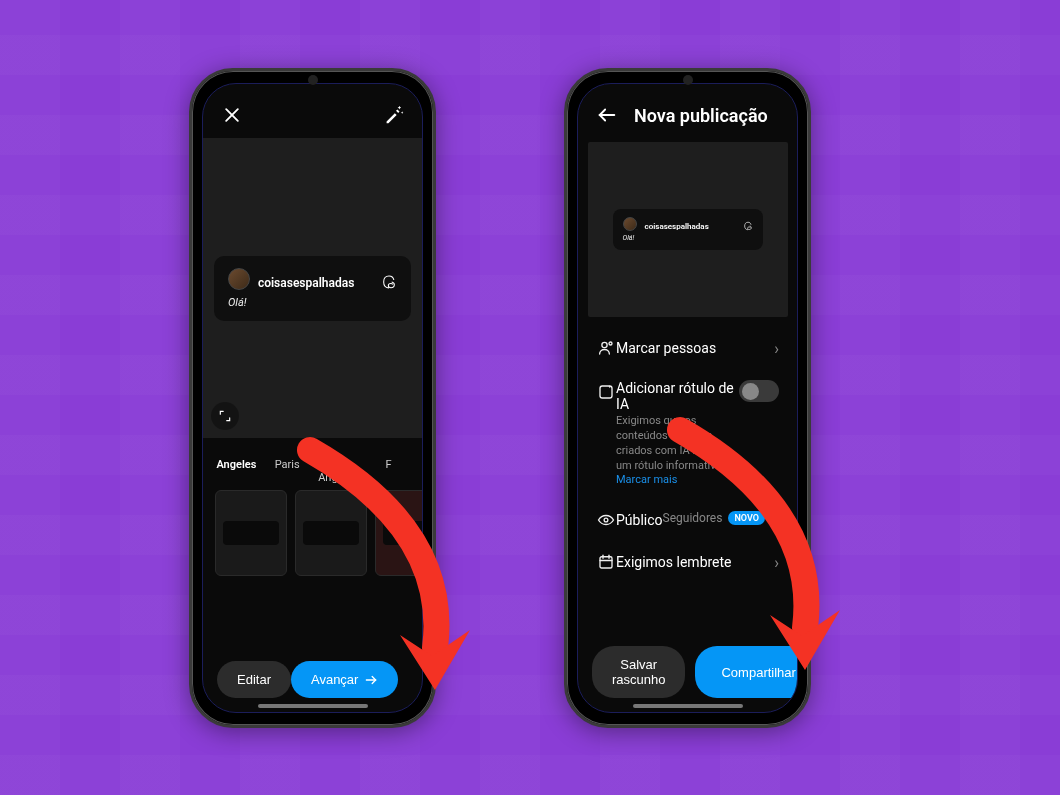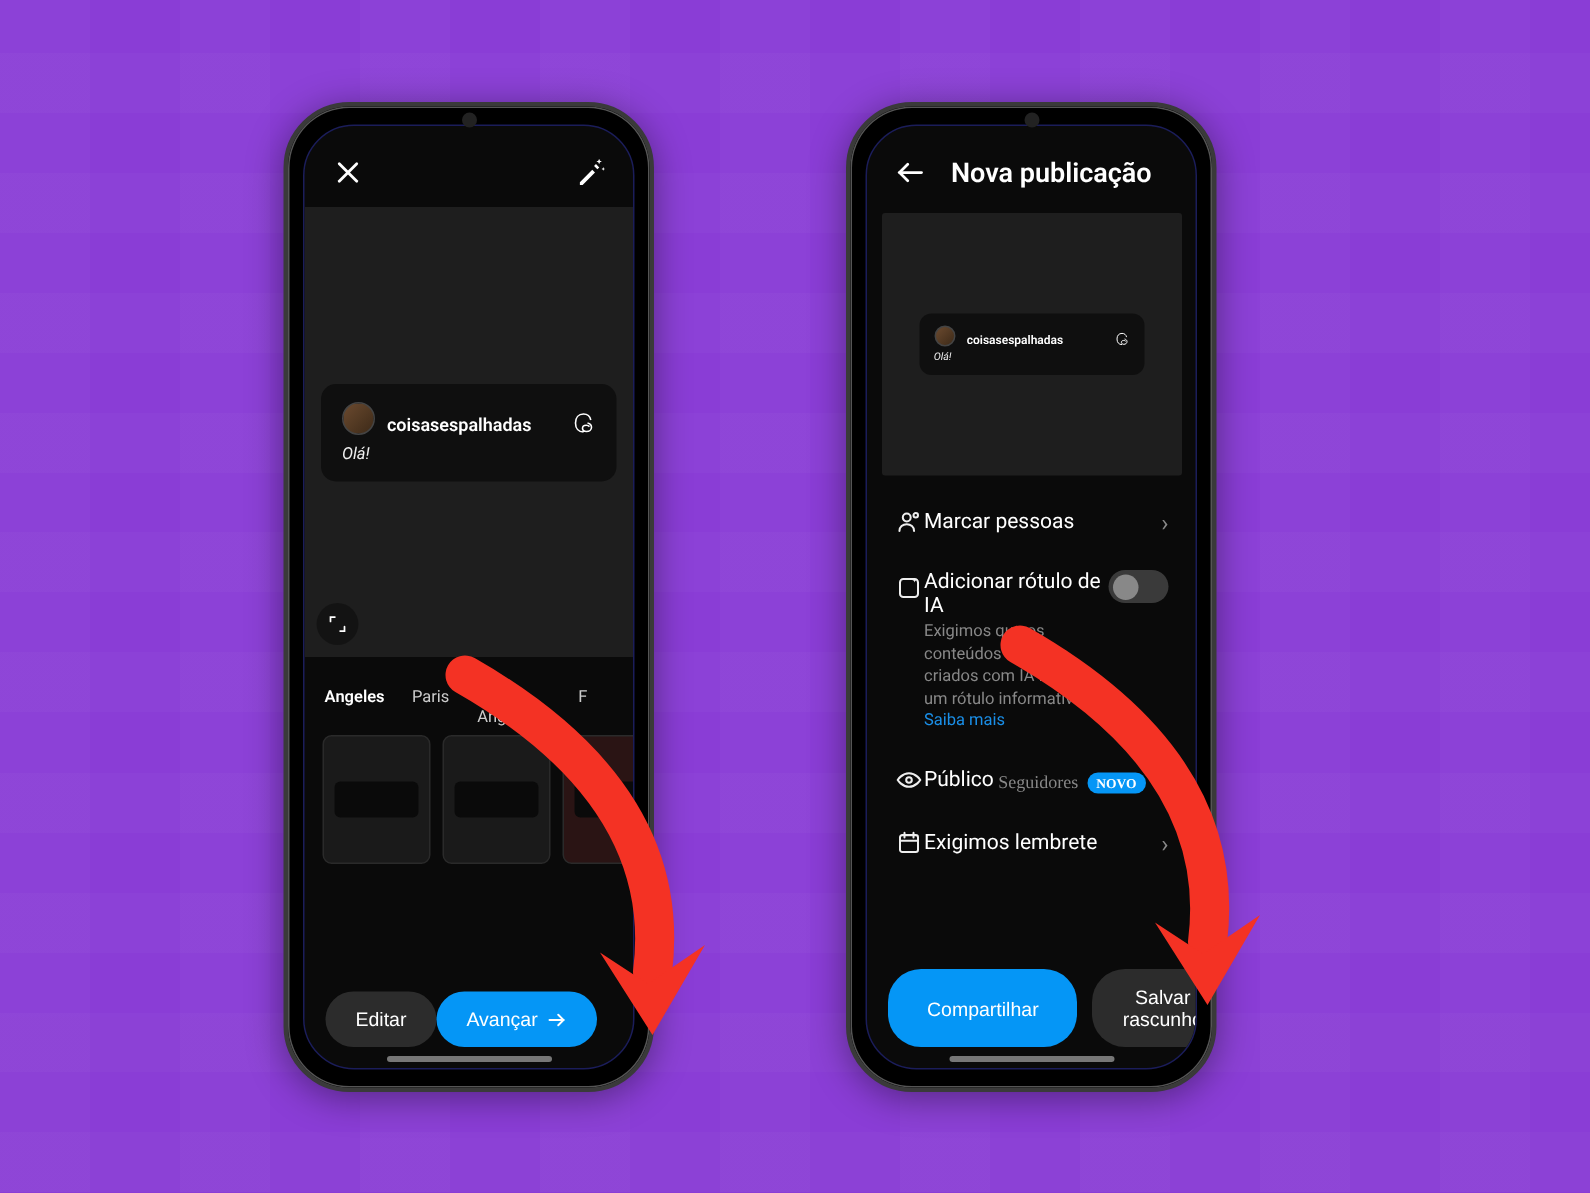--- a/index.html
+++ b/index.html
@@ -141,21 +141,21 @@
     color:#888; font-size:11px; line-height:1.35; margin-top:2px;
   }
   .opt-sub .link { color:#1a8fe8; }
   .toggle {
     margin-left:auto; width:40px; height:22px; background:#3a3a3a; border-radius:12px; position:relative; flex-shrink:0;
   }
   .toggle::after{
     content:""; position:absolute; width:17px; height:17px; background:#888; border-radius:50%;
     top:2.5px; left:3px;
   }
-  .opt-right-text { margin-left:auto; color:#888; font-size:12px; display:flex; align-items:flex-end; gap:6px;font-family:Liberation Serif, serif; }
+  .opt-right-text { margin-left:auto; color:#888; font-size:12px; display:flex; align-items:flex-start; gap:6px; }
   .badge-new { background:#0596f6; color:#fff; font-size:9px; padding:2px 6px; border-radius:8px; font-weight:600; }
   .bottom-bar2 {
     position:absolute; bottom:14px; left:0; right:0;
     display:flex; gap:10px; padding:0 14px;
   }
   .bottom-bar2 .btn { flex:1; justify-content:center; }
 
   
   .arrow {
     position:absolute; z-index:20;
@@ -286,21 +286,21 @@
       <span class="lead-icon" style="margin-top:2px">
         <svg width="18" height="18" viewBox="0 0 24 24" fill="none" stroke="#eee" stroke-width="1.8" stroke-linecap="round">
             <rect x="4" y="4" width="16" height="16" rx="3"></rect>
             <path d="M17 3l.6 1.4L19 5l-1.4.6L17 7l-.6-1.4L15 5l1.4-.6L17 3z" fill="#eee" stroke="none"></path>
           </svg>
       </span>
       <div style="flex:1">
         <div>Adicionar rótulo de IA</div>
         <div class="opt-sub">
           <span>Exigimos que os conteúdos realistas criados com IA incluam um rótulo informativo.</span>
-          <span class="link">Saiba mais</span>
+          <span class="link">Marcar mais</span>
         </div>
       </div>
       <div class="toggle"></div>
     </div>
 
     <div class="opt-row">
       <span class="lead-icon">
         <svg width="18" height="18" viewBox="0 0 24 24" fill="none" stroke="#eee" stroke-width="1.8">
             <path d="M2 12s3.5-6 10-6 10 6 10 6-3.5 6-10 6S2 12 2 12z"></path>
             <circle cx="12" cy="12" r="2.5"></circle>
@@ -321,25 +321,25 @@
             <line x1="4" y1="10" x2="20" y2="10"></line>
             <line x1="8" y1="3" x2="8" y2="7"></line>
             <line x1="16" y1="3" x2="16" y2="7"></line>
           </svg>
       </span>
       <span>Exigimos lembrete</span>
       <span class="chev">›</span>
     </div>
 
     <div class="bottom-bar2">
+      <button class="btn btn-dark">
+        <span>Salvar rascunho</span>
+      </button>
       <button class="btn btn-blue wide">
         <span>Compartilhar</span>
-      </button>
-      <button class="btn btn-dark">
-        <span>Salvar rascunho</span>
       </button>
     </div>
     <div class="home-indicator"></div>
   </div>
 </div>
 
 <svg class="arrow" style="left:270px; top:430px" width="230" height="300" viewBox="0 0 230 300">
   <path d="M40 20 Q 180 100 165 218" stroke="#f43224" stroke-width="26" fill="none" stroke-linecap="round"></path>
   <path d="M130 205 L165 260 L200 200 L162 226 Z" fill="#f43224"></path>
 </svg>

